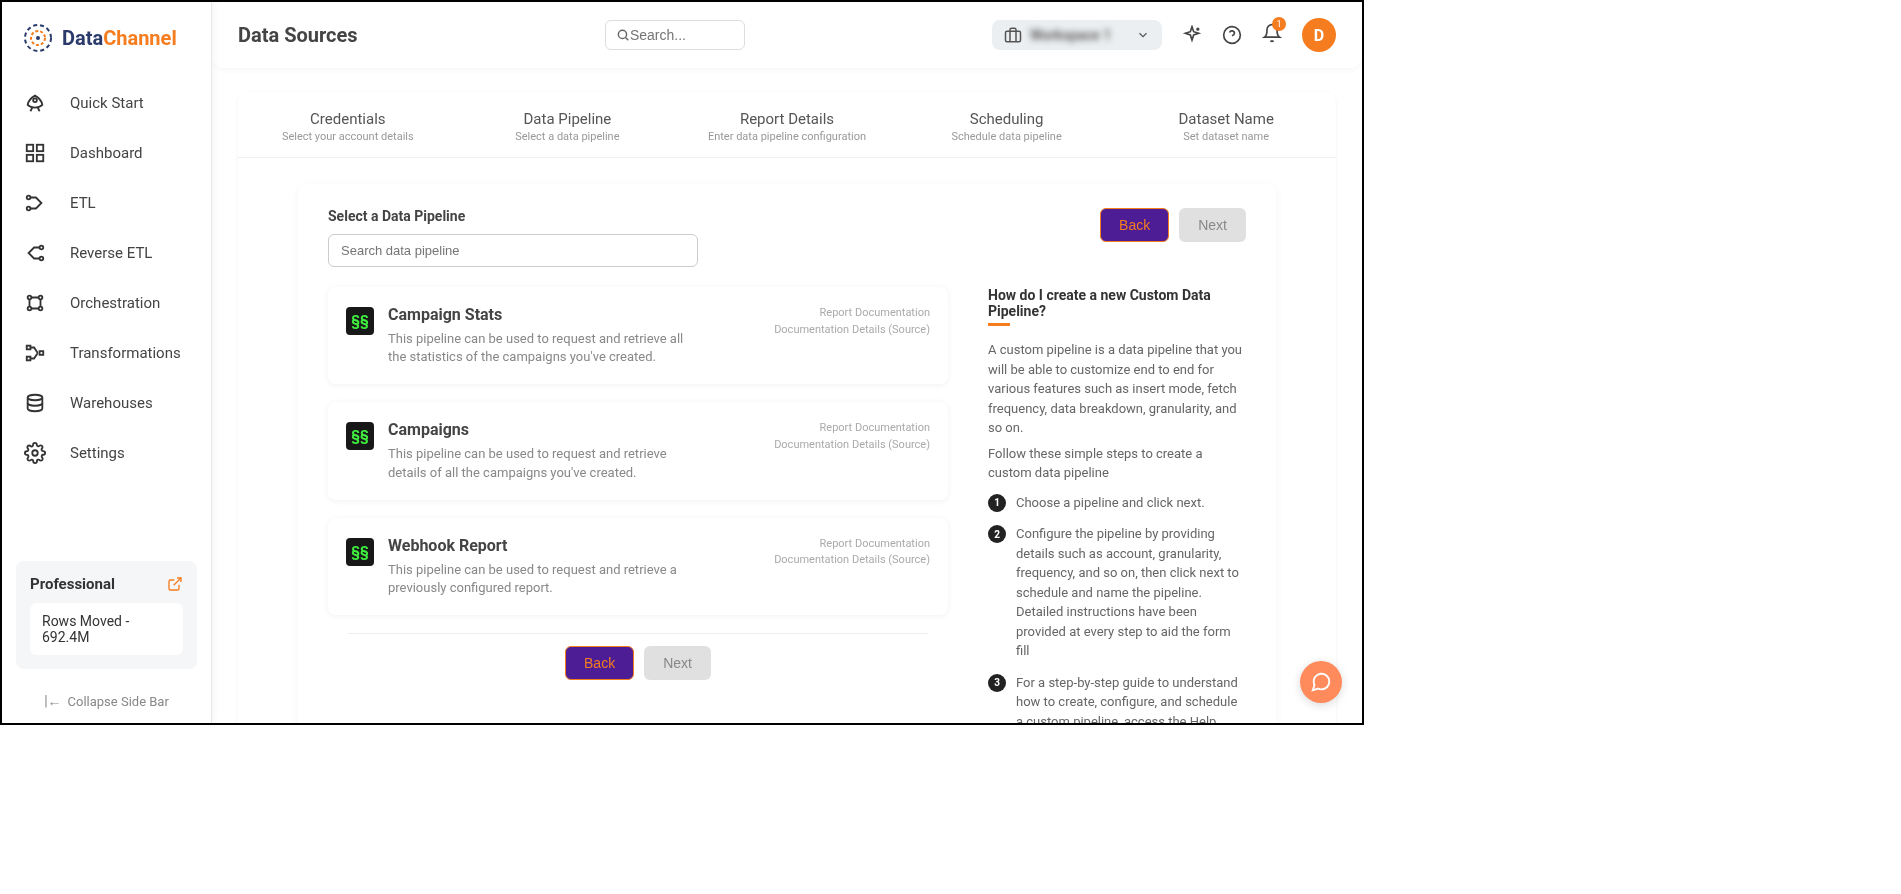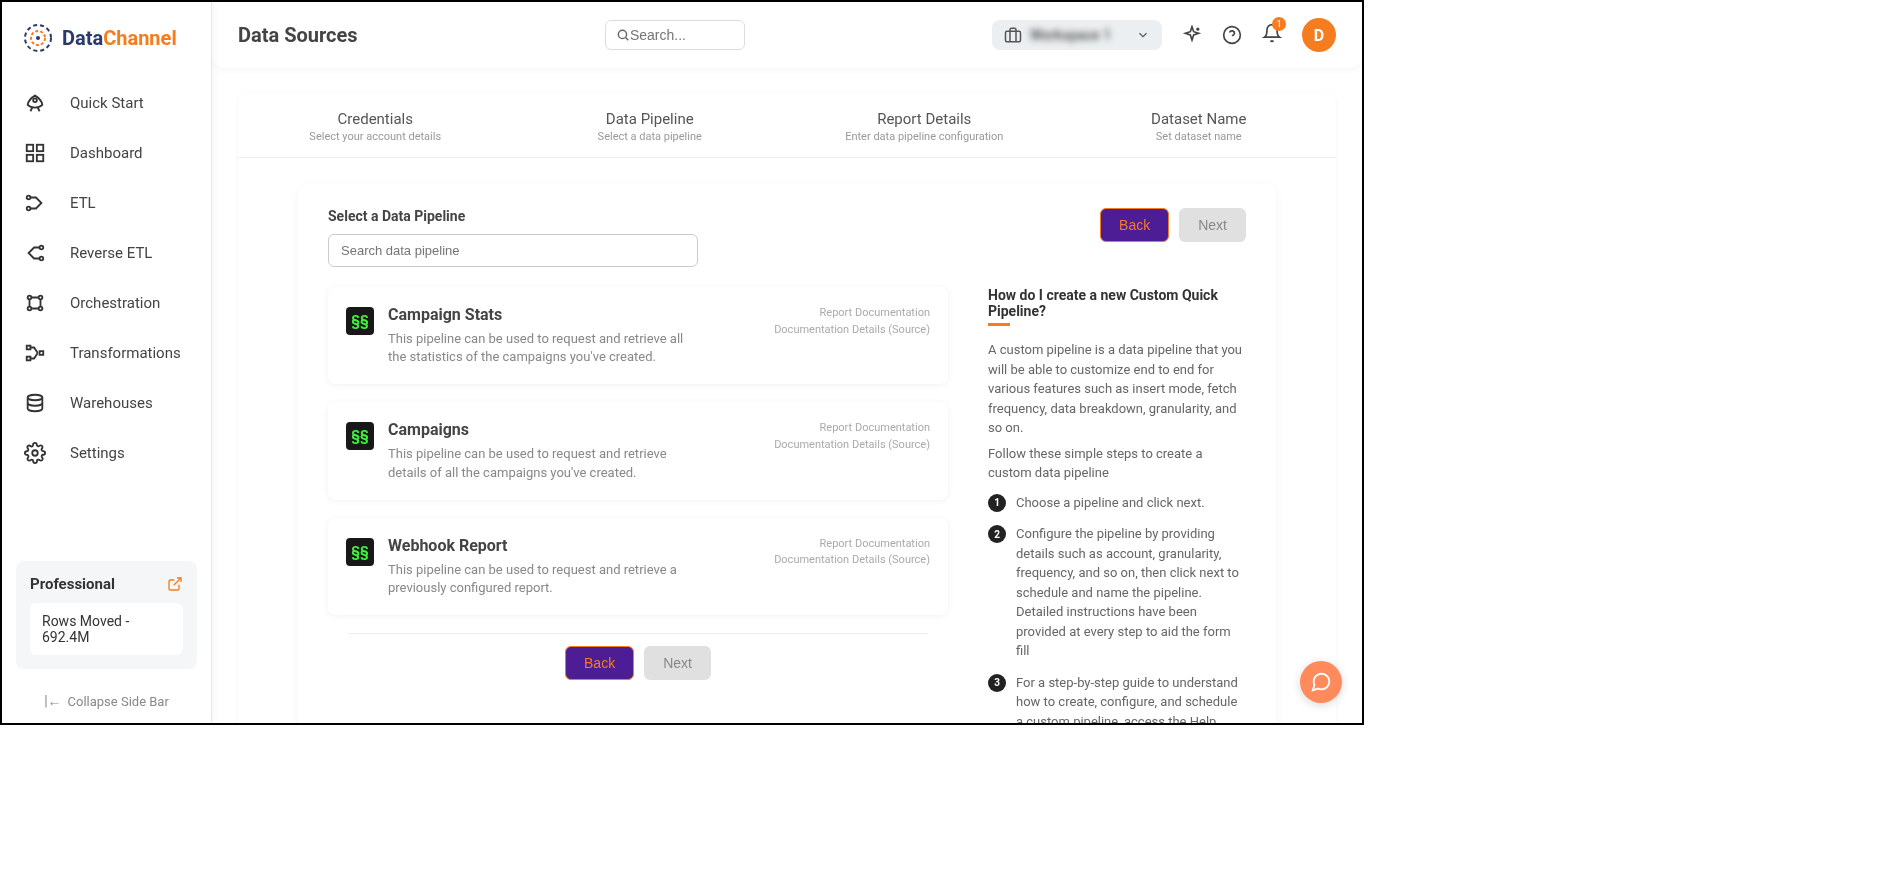--- a/index.html
+++ b/index.html
@@ -234,20 +234,24 @@
         </div>
         <div class="step">
           <div class="step-title">Data Pipeline</div>
           <div class="step-sub">Select a data pipeline</div>
         </div>
         <div class="step">
           <div class="step-title">Report Details</div>
           <div class="step-sub">Enter data pipeline configuration</div>
         </div>
         <div class="step">
+          <div class="step-title">Scheduling</div>
+          <div class="step-sub">Schedule data pipeline</div>
+        </div>
+        <div class="step">
           <div class="step-title">Dataset Name</div>
           <div class="step-sub">Set dataset name</div>
         </div>
       </div>
 
       <div class="content-inner" style="margin:26px 60px 30px;">
         <div class="content-top">
           <div class="left-col">
             <div class="section-label">Select a Data Pipeline</div>
             <input class="pipeline-search" type="text" placeholder="Search data pipeline" style="">
@@ -297,21 +301,21 @@
               </div>
             </div>
 
             <div class="bottom-btn-row">
               <button class="btn btn-back">Back</button>
               <button class="btn btn-next">Next</button>
             </div>
           </div>
 
           <div class="help-col">
-            <div class="help-title">How do I create a new Custom Quick Pipeline?</div>
+            <div class="help-title">How do I create a new Custom Data Pipeline?</div>
             <div class="help-rule"></div>
             <div class="help-p">A custom pipeline is a data pipeline that you will be able to customize end to end for various features such as insert mode, fetch frequency, data breakdown, granularity, and so on.</div>
             <div class="help-p">Follow these simple steps to create a custom data pipeline</div>
             <div class="help-steps">
               <div class="help-step">
                 <div class="step-num">1</div>
                 <div>Choose a pipeline and click next.</div>
               </div>
               <div class="help-step">
                 <div class="step-num">2</div>

